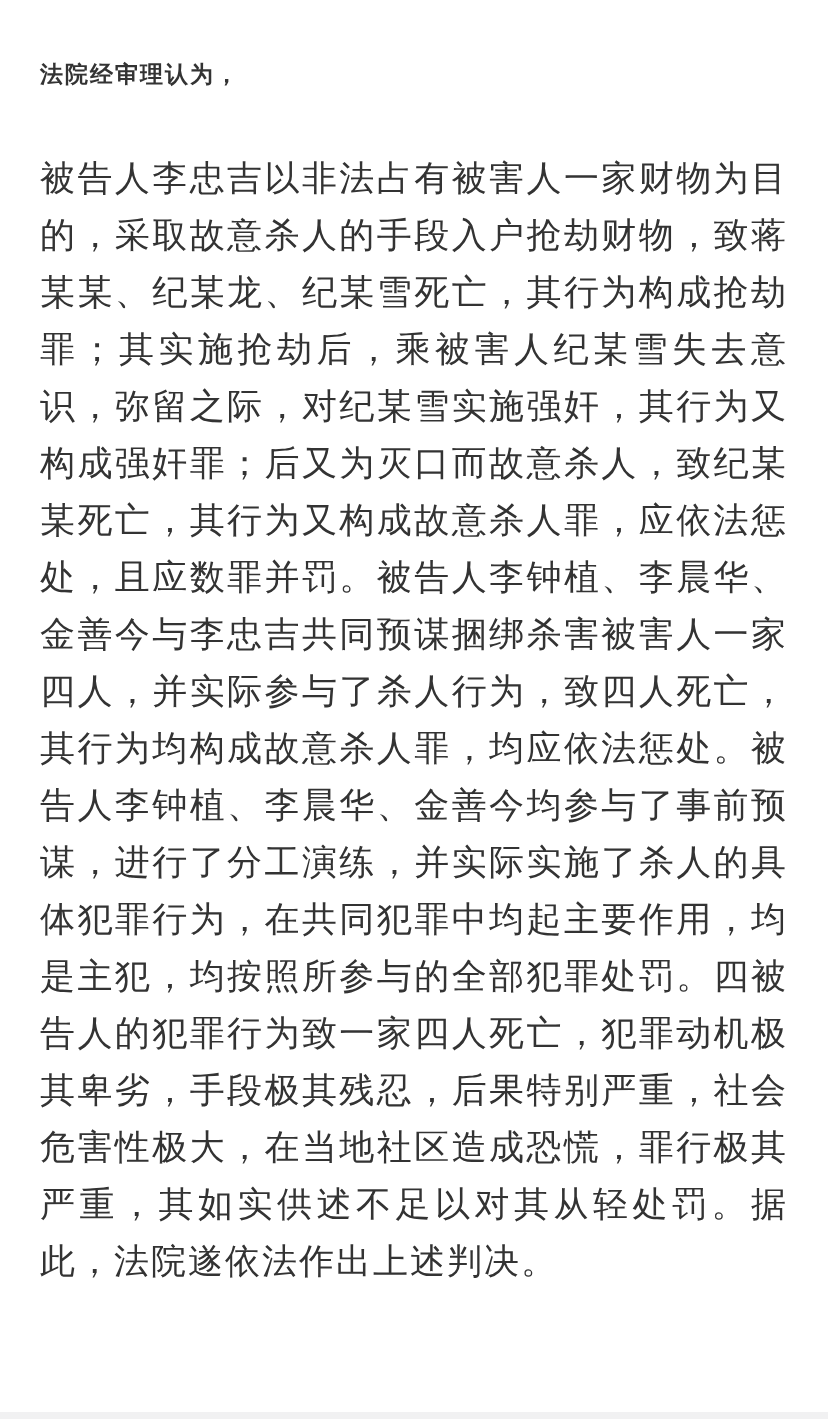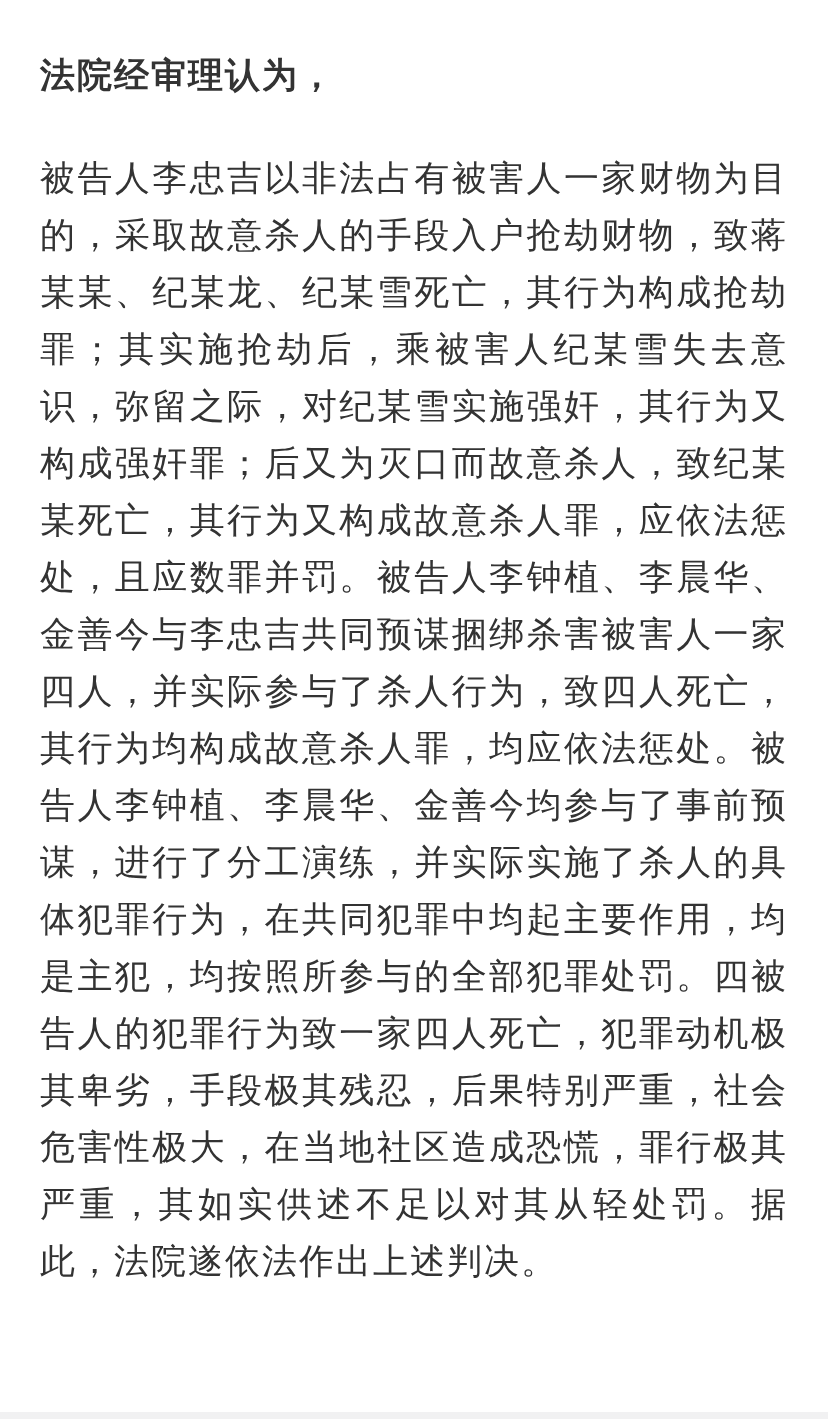--- a/index.html
+++ b/index.html
@@ -12,21 +12,21 @@
     height: 1419px;
     position: relative;
     overflow: hidden;
     font-family: "Liberation Sans", sans-serif;
     color: #333333;
   }
   .article {
     padding: 46px 40px 0 40px;
   }
   .heading {
-    font-size: 35px;
+    font-size: 23px;
     line-height: 57px;
     font-weight: 700;
     letter-spacing: 2px;
     margin: 0 0 46px 0;
   }
   .body-text {
     font-size: 35px;
     line-height: 57px;
     letter-spacing: 2px;
     text-align: justify;

